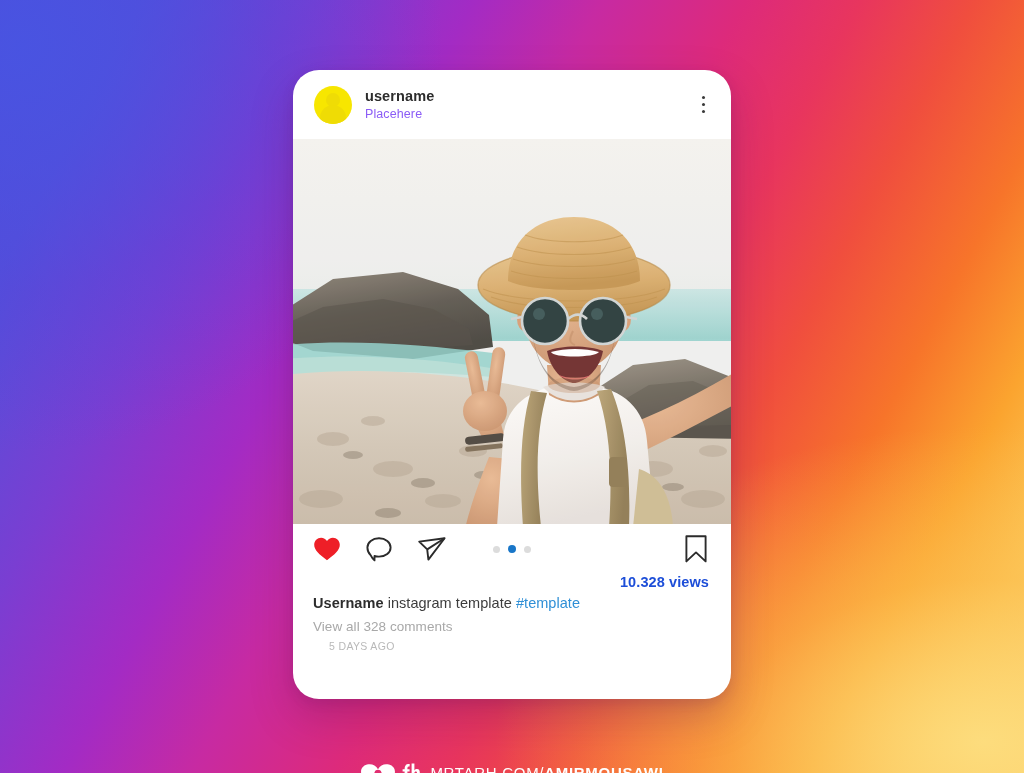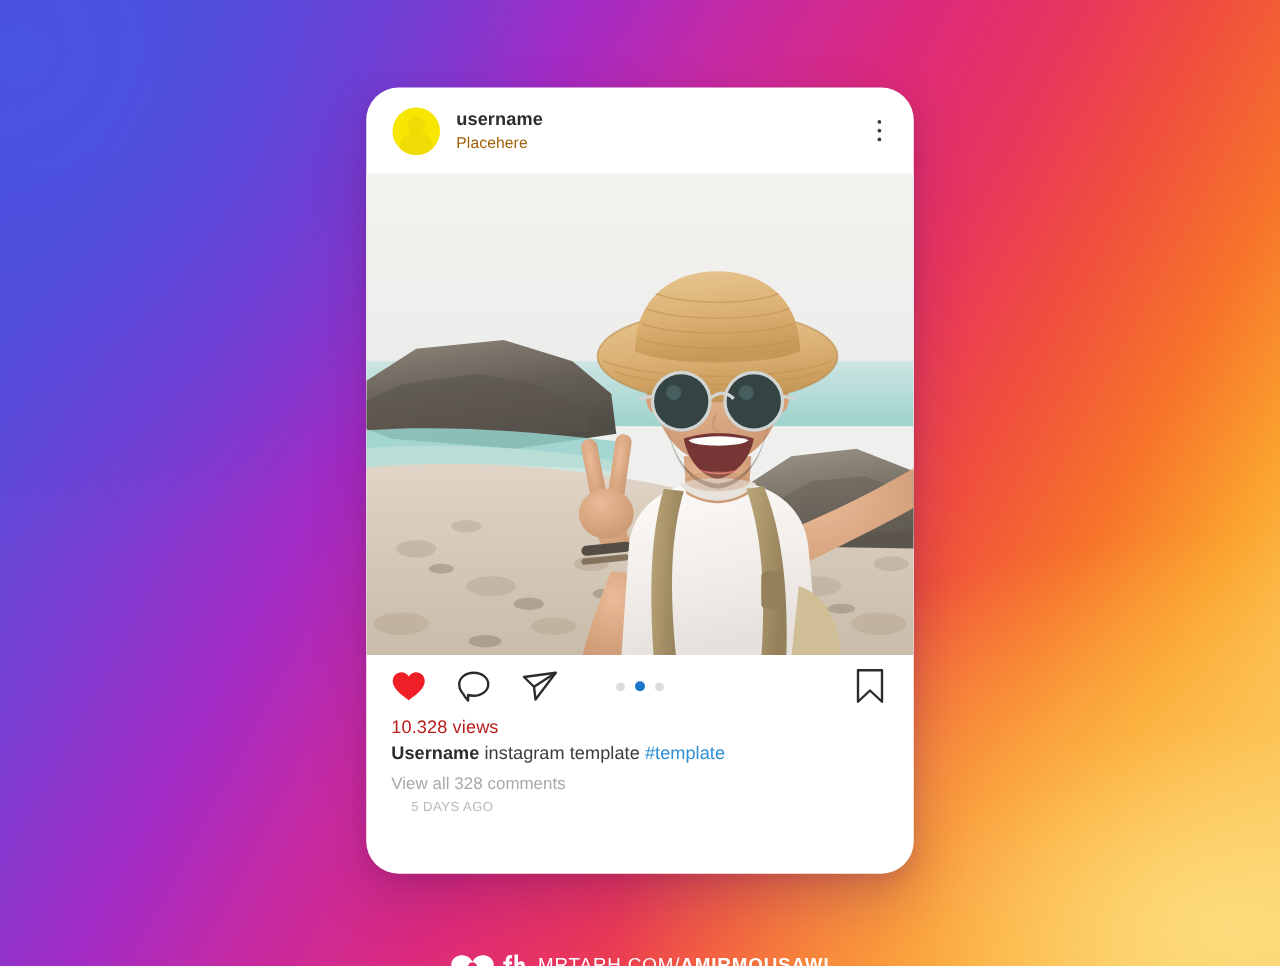--- a/index.html
+++ b/index.html
@@ -107,21 +107,21 @@
     line-height: 1.12;
   }
   .header-username {
     font-size: 14.5px;
     font-weight: bold;
     color: #2c2c2c;
     letter-spacing: 0.1px;
   }
   .header-sub {
     font-size: 12.5px;
-    color: #a16207;
+    color: #8b5cf6;
     margin-top: 2px;
     letter-spacing: 0.1px;
   }
   .more-menu {
     margin-left: auto;
     display: flex;
     flex-direction: column;
     align-items: center;
     gap: 3.5px;
     padding: 6px 4px;
@@ -180,24 +180,25 @@
   }
   .dots i.active { background: #1876c8; width: 8px; height: 8px; }
   .bookmark { margin-left: auto; }
 
   
   .caption {
     padding: 0 22px 0 20px;
   }
   .views {
     font-size: 14.5px;
-    font-weight: normal;
-    color: #b91c1c;
+    font-weight: bold;
+    color: #1d4ed8;
     letter-spacing: 0.1px;
     margin-bottom: 5px;
+    text-align: right;
   }
   .caption-line {
     font-size: 14.5px;
     color: #3c3c3c;
     letter-spacing: 0.05px;
     margin-bottom: 8px;
   }
   .caption-user { font-weight: bold; color: #2d2d2d; }
   .caption-tag { color: #2f8fd6; }
   .view-comments {

